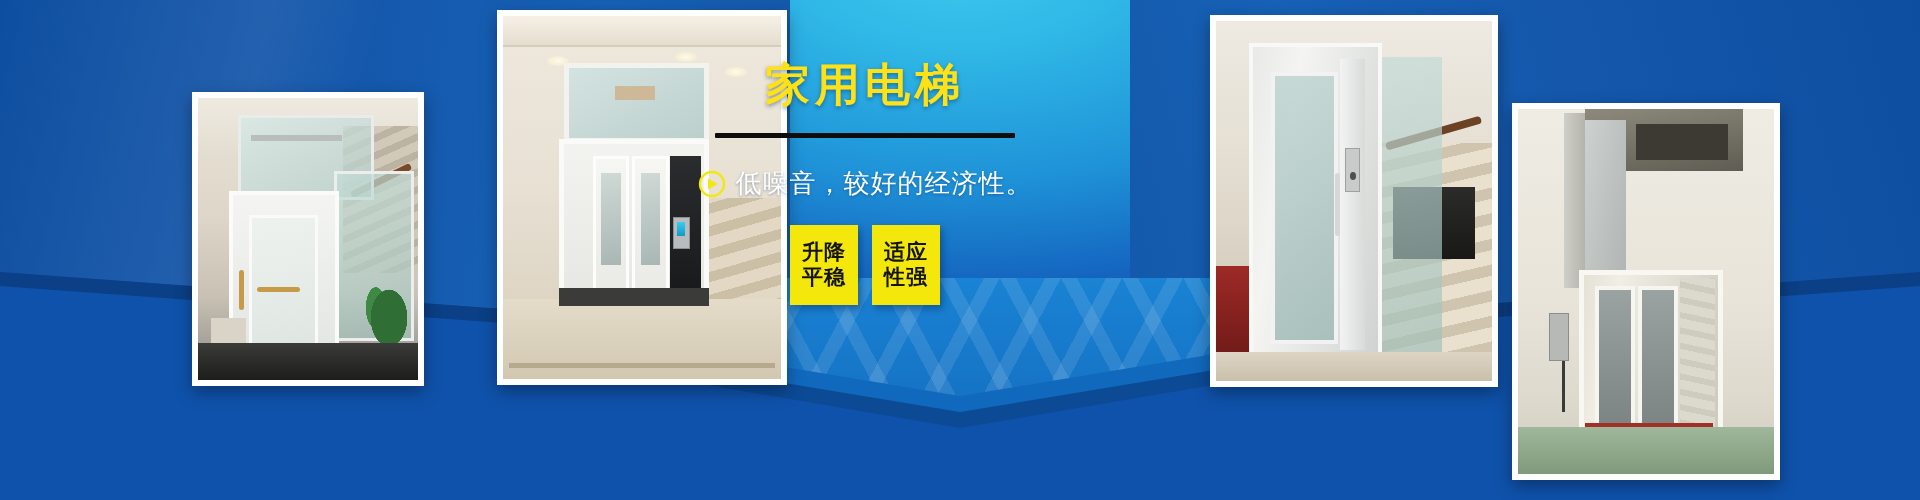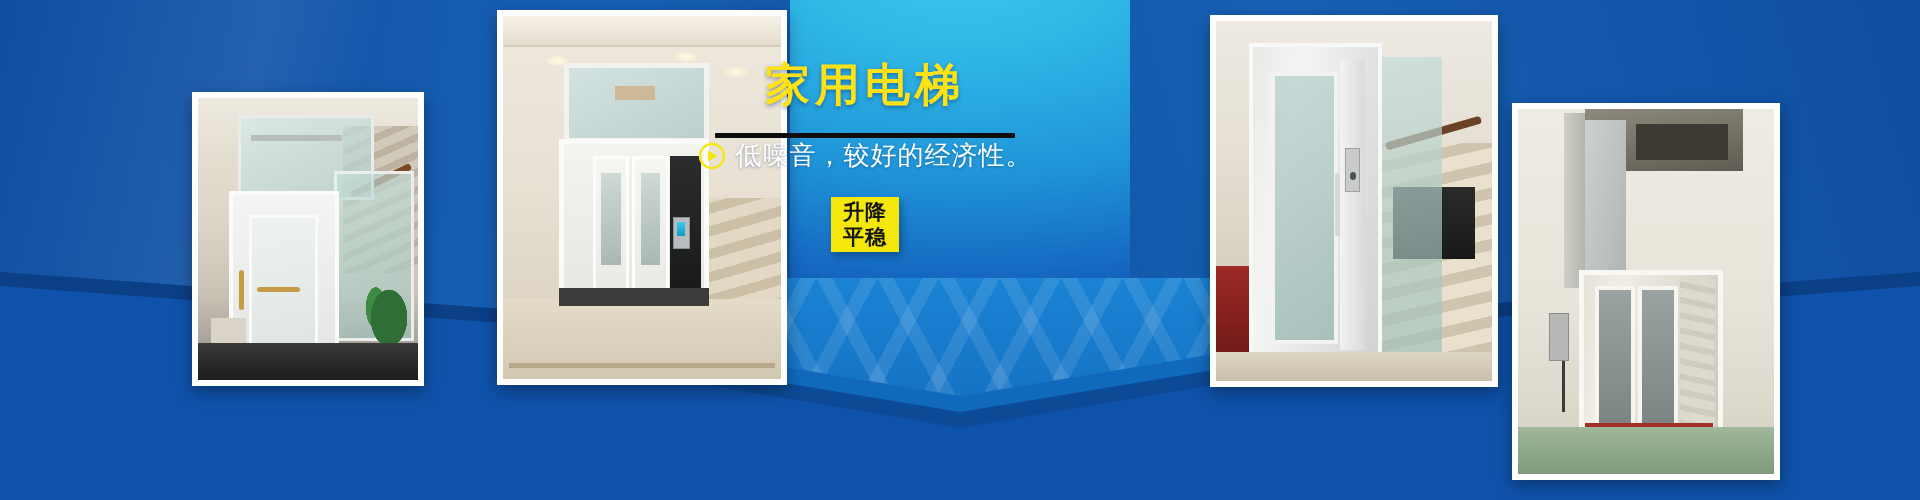--- a/index.html
+++ b/index.html
@@ -211,32 +211,32 @@
   .text-col{position:absolute;left:650px;top:62px;width:430px;}
   .title{
     font-size:45px;font-weight:bold;color:#ffe216;letter-spacing:5px;
     text-align:center;line-height:1;margin:0;
     text-shadow:0 2px 4px rgba(0,40,90,.45);
   }
   .divider{
     width:300px;height:5px;background:#0d0d0d;margin:26px auto 0 auto;border-radius:1px;
   }
   .subtitle-row{
-    display:flex;align-items:center;justify-content:center;gap:10px;
+    display:flex;align-items:center;justify-content:center;margin-top:28px;gap:10px;
   }
   .arrow-icon{flex:0 0 auto;display:block;}
   .subtitle{
     font-size:26px;color:#ffffff;letter-spacing:1px;white-space:nowrap;
     text-shadow:0 1px 3px rgba(0,40,90,.40);
   }
   .badges{
     display:flex;justify-content:center;gap:14px;margin-top:24px;
   }
   .badge{
-    width:68px;height:55px;background:#f4e70c;color:#141414;
+    width:68px;height:80px;background:#f4e70c;color:#141414;
     display:flex;flex-direction:column;align-items:center;justify-content:center;
     font-size:21px;font-weight:bold;line-height:1.18;letter-spacing:1px;
     box-shadow:3px 4px 7px rgba(0,35,80,.40);
   }
   .badge span{display:block;}
 </style>
 </head>
 <body>
 
 <div id="banner">
@@ -355,16 +355,20 @@
         <path d="M10 8.5 L19.5 14 L10 19.5 Z" fill="#f4e70c"></path>
       </svg>
       <div class="subtitle">低噪音，较好的经济性。</div>
     </div>
 
     <div class="badges">
       <div class="badge">
         <span>升降</span>
         <span>平稳</span>
       </div>
+      <div class="badge">
+        <span>适应</span>
+        <span>性强</span>
+      </div>
     </div>
 
   </div>
 </div>
 
 </body></html>

